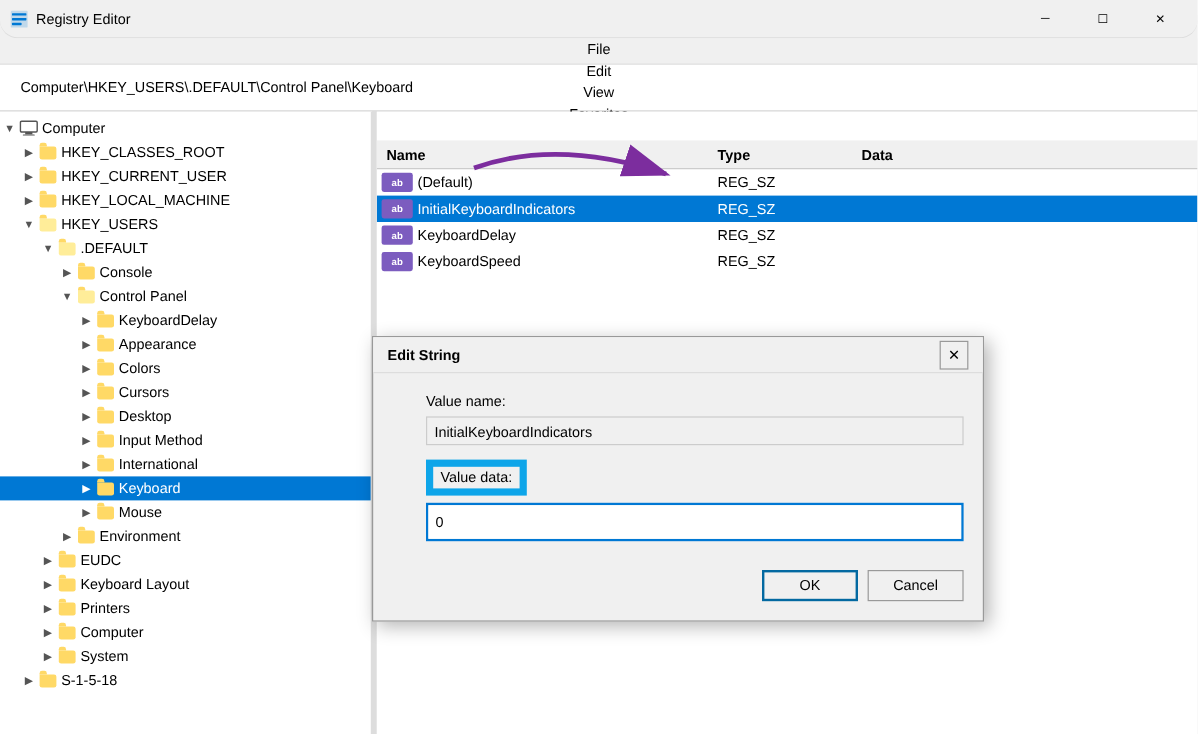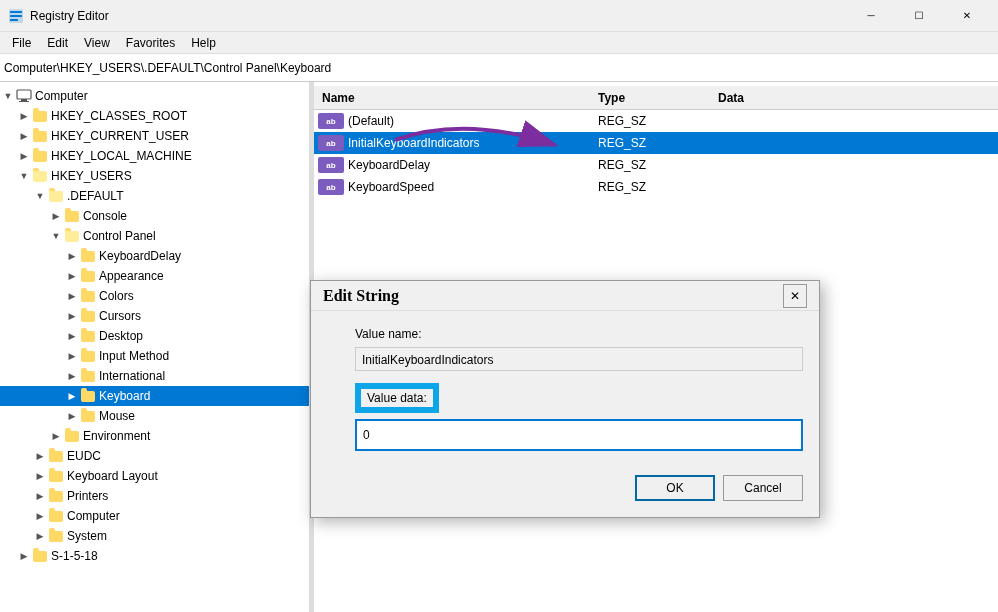--- a/index.html
+++ b/index.html
@@ -14,20 +14,21 @@
     }
 
     
     .title-bar {
       background: #f0f0f0;
       height: 32px;
       display: flex;
       align-items: center;
       padding: 0 8px;
       border-bottom: 1px solid #ddd;
+      border-radius: 15px;
     }
     .title-bar-controls {
       margin-left: auto;
       display: flex;
       gap: 2px;
     }
     .title-bar-btn {
       width: 46px;
       height: 32px;
       border: none;
@@ -40,34 +41,35 @@
     }
 
     
     .menu-bar {
       background: #f0f0f0;
       height: 22px;
       display: flex;
       align-items: center;
       padding: 0 4px;
       border-bottom: 1px solid #ddd;
+      flex-direction: column;
     }
     .menu-item {
       padding: 2px 8px;
       cursor: pointer;
       font-size: 12px;
     }
 
     
     .address-bar {
       background: #fff;
-      height: 28px;
-      display: flex;
-      align-items: center;
-      padding: 0 4px;
+      height: 39px;
+      display: flex;
+      align-items: center;
+      padding: 0 17px;
       border-bottom: 1px solid #ccc;
       font-size: 12px;
       color: #000;
     }
 
     
     .main-content {
       display: flex;
       height: calc(612px - 82px);
     }
@@ -140,20 +142,21 @@
       padding: 4px 0;
     }
 
     .reg-header {
       display: flex;
       background: #f0f0f0;
       border-bottom: 1px solid #ccc;
       height: 24px;
       align-items: center;
       padding: 0 4px;
+      margin-top: 20px;
     }
     .reg-col-name { width: 280px; font-size: 12px; font-weight: 600; padding-left: 4px; }
     .reg-col-type { width: 120px; font-size: 12px; font-weight: 600; }
     .reg-col-data { flex: 1; font-size: 12px; font-weight: 600; }
 
     .reg-row {
       display: flex;
       align-items: center;
       height: 22px;
       padding: 0 4px;
@@ -210,24 +213,23 @@
     }
     .dialog-title-bar {
       background: #f0f0f0;
       height: 30px;
       display: flex;
       align-items: center;
       padding: 0 12px;
       border-bottom: 1px solid #ddd;
     }
     .dialog-title {
-      font-size: 16px;
+      font-size: 12px;
       font-weight: 600;
       flex: 1;
-      font-family: Liberation Serif, serif;
     }
     .dialog-close-btn {
       width: 24px;
       height: 24px;
       border: 1px solid #999;
       background: #f0f0f0;
       cursor: pointer;
       display: flex;
       align-items: center;
       justify-content: center;

